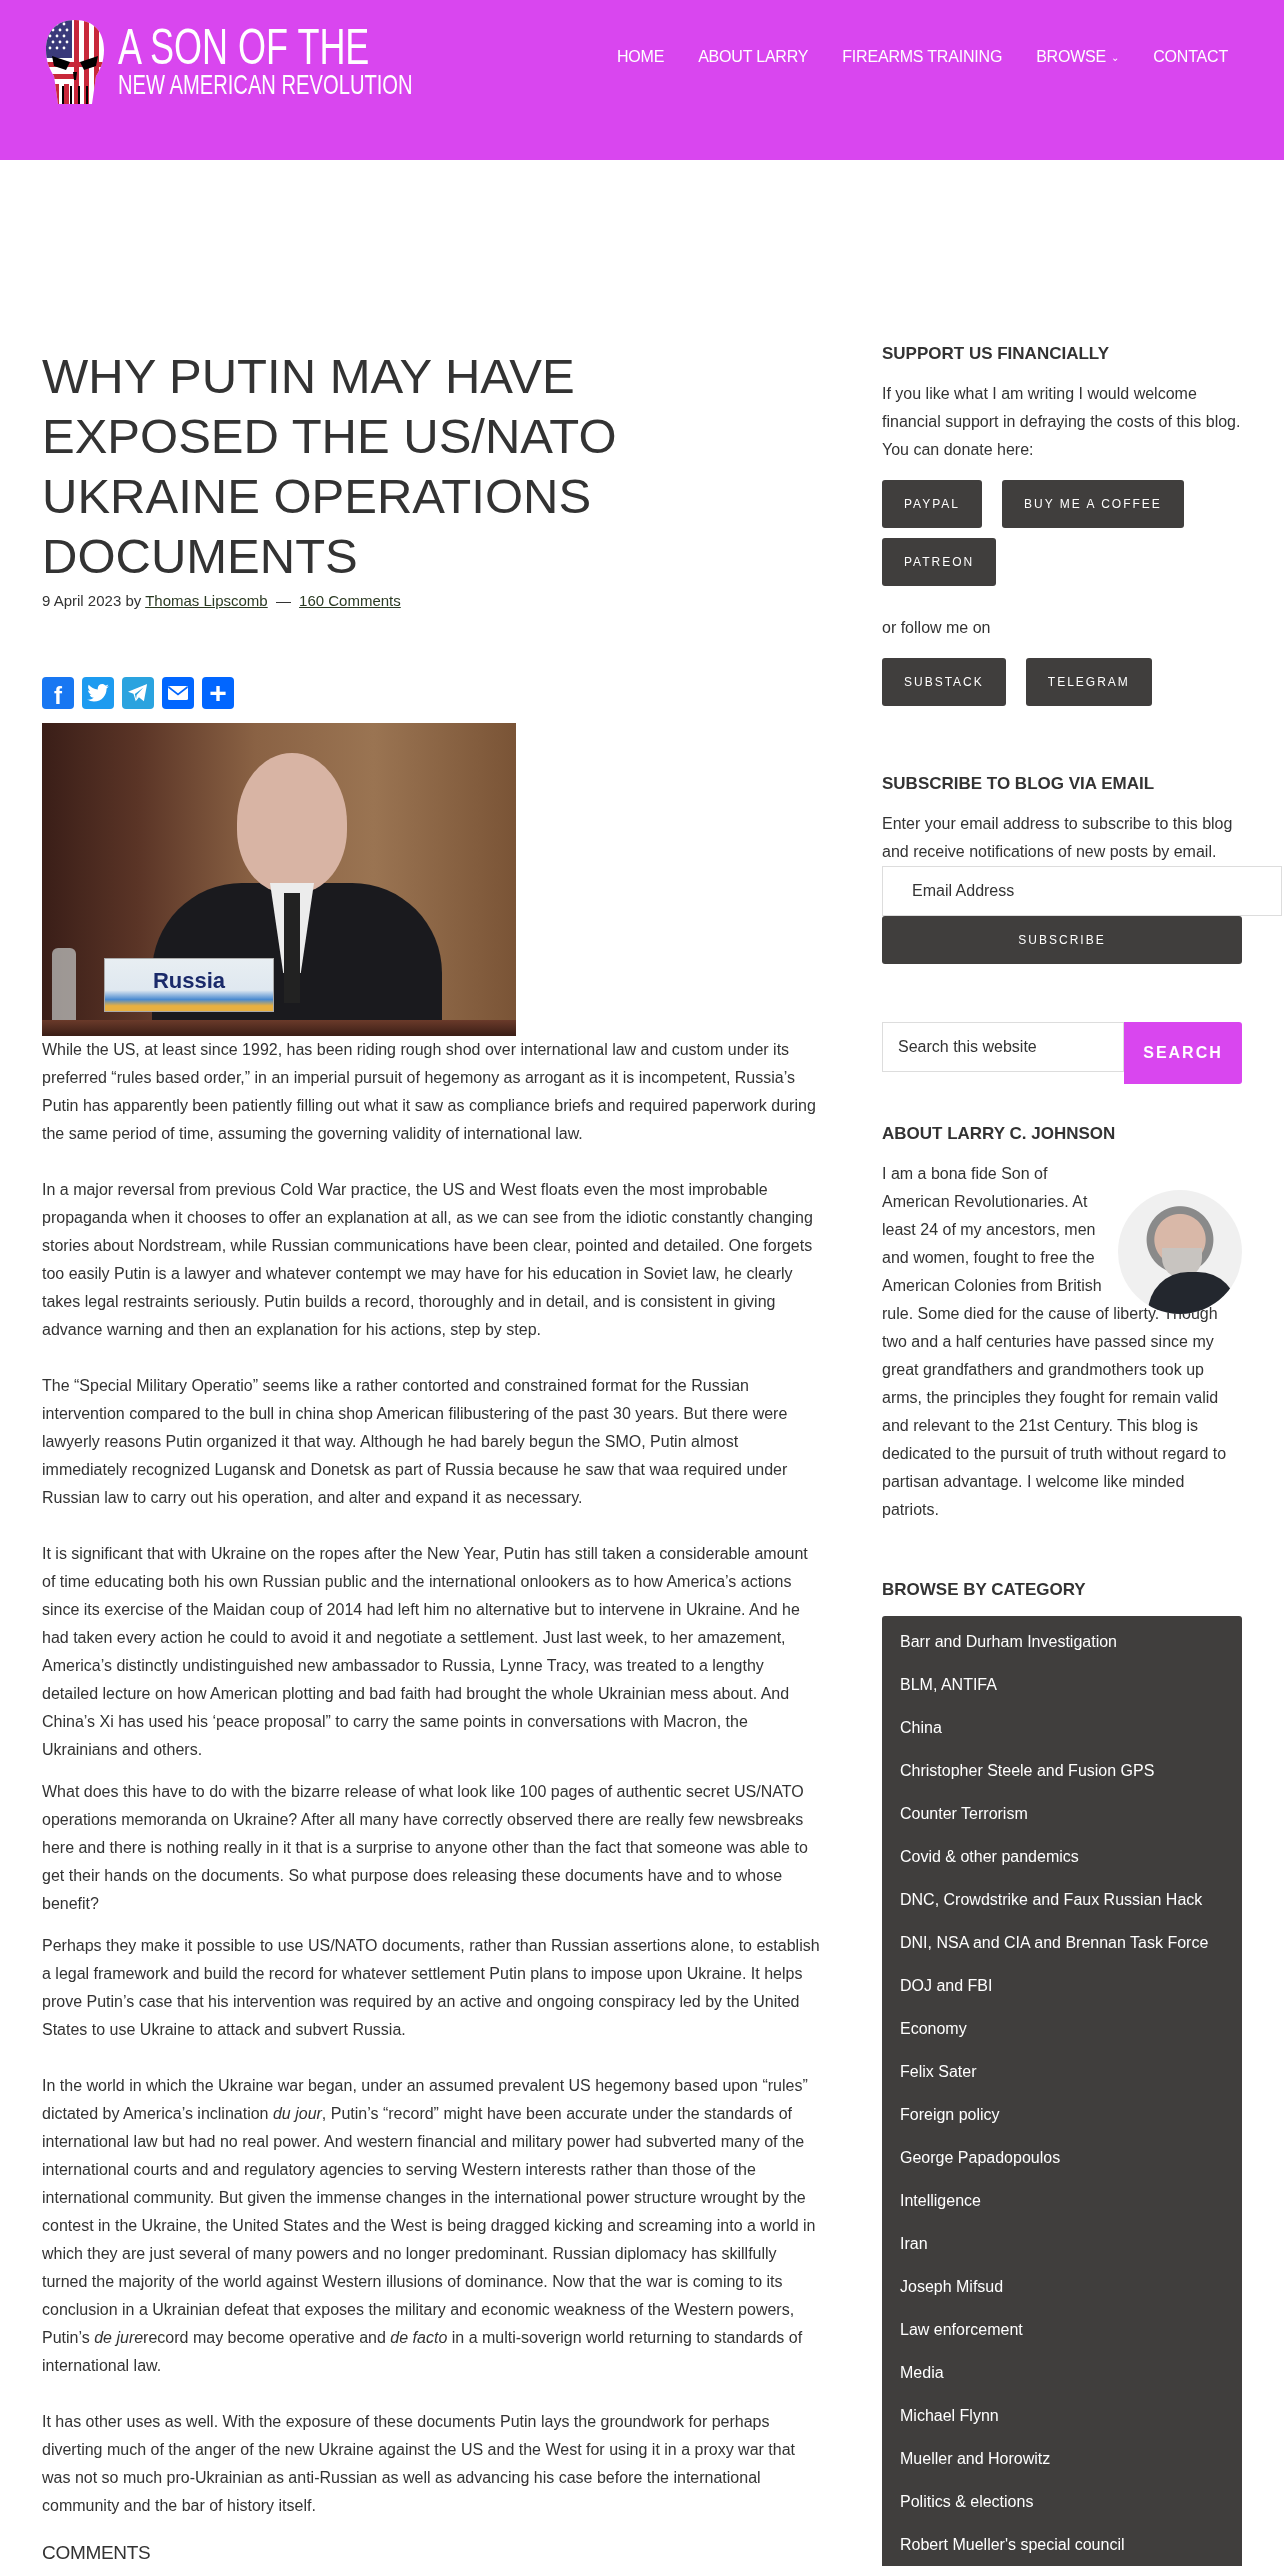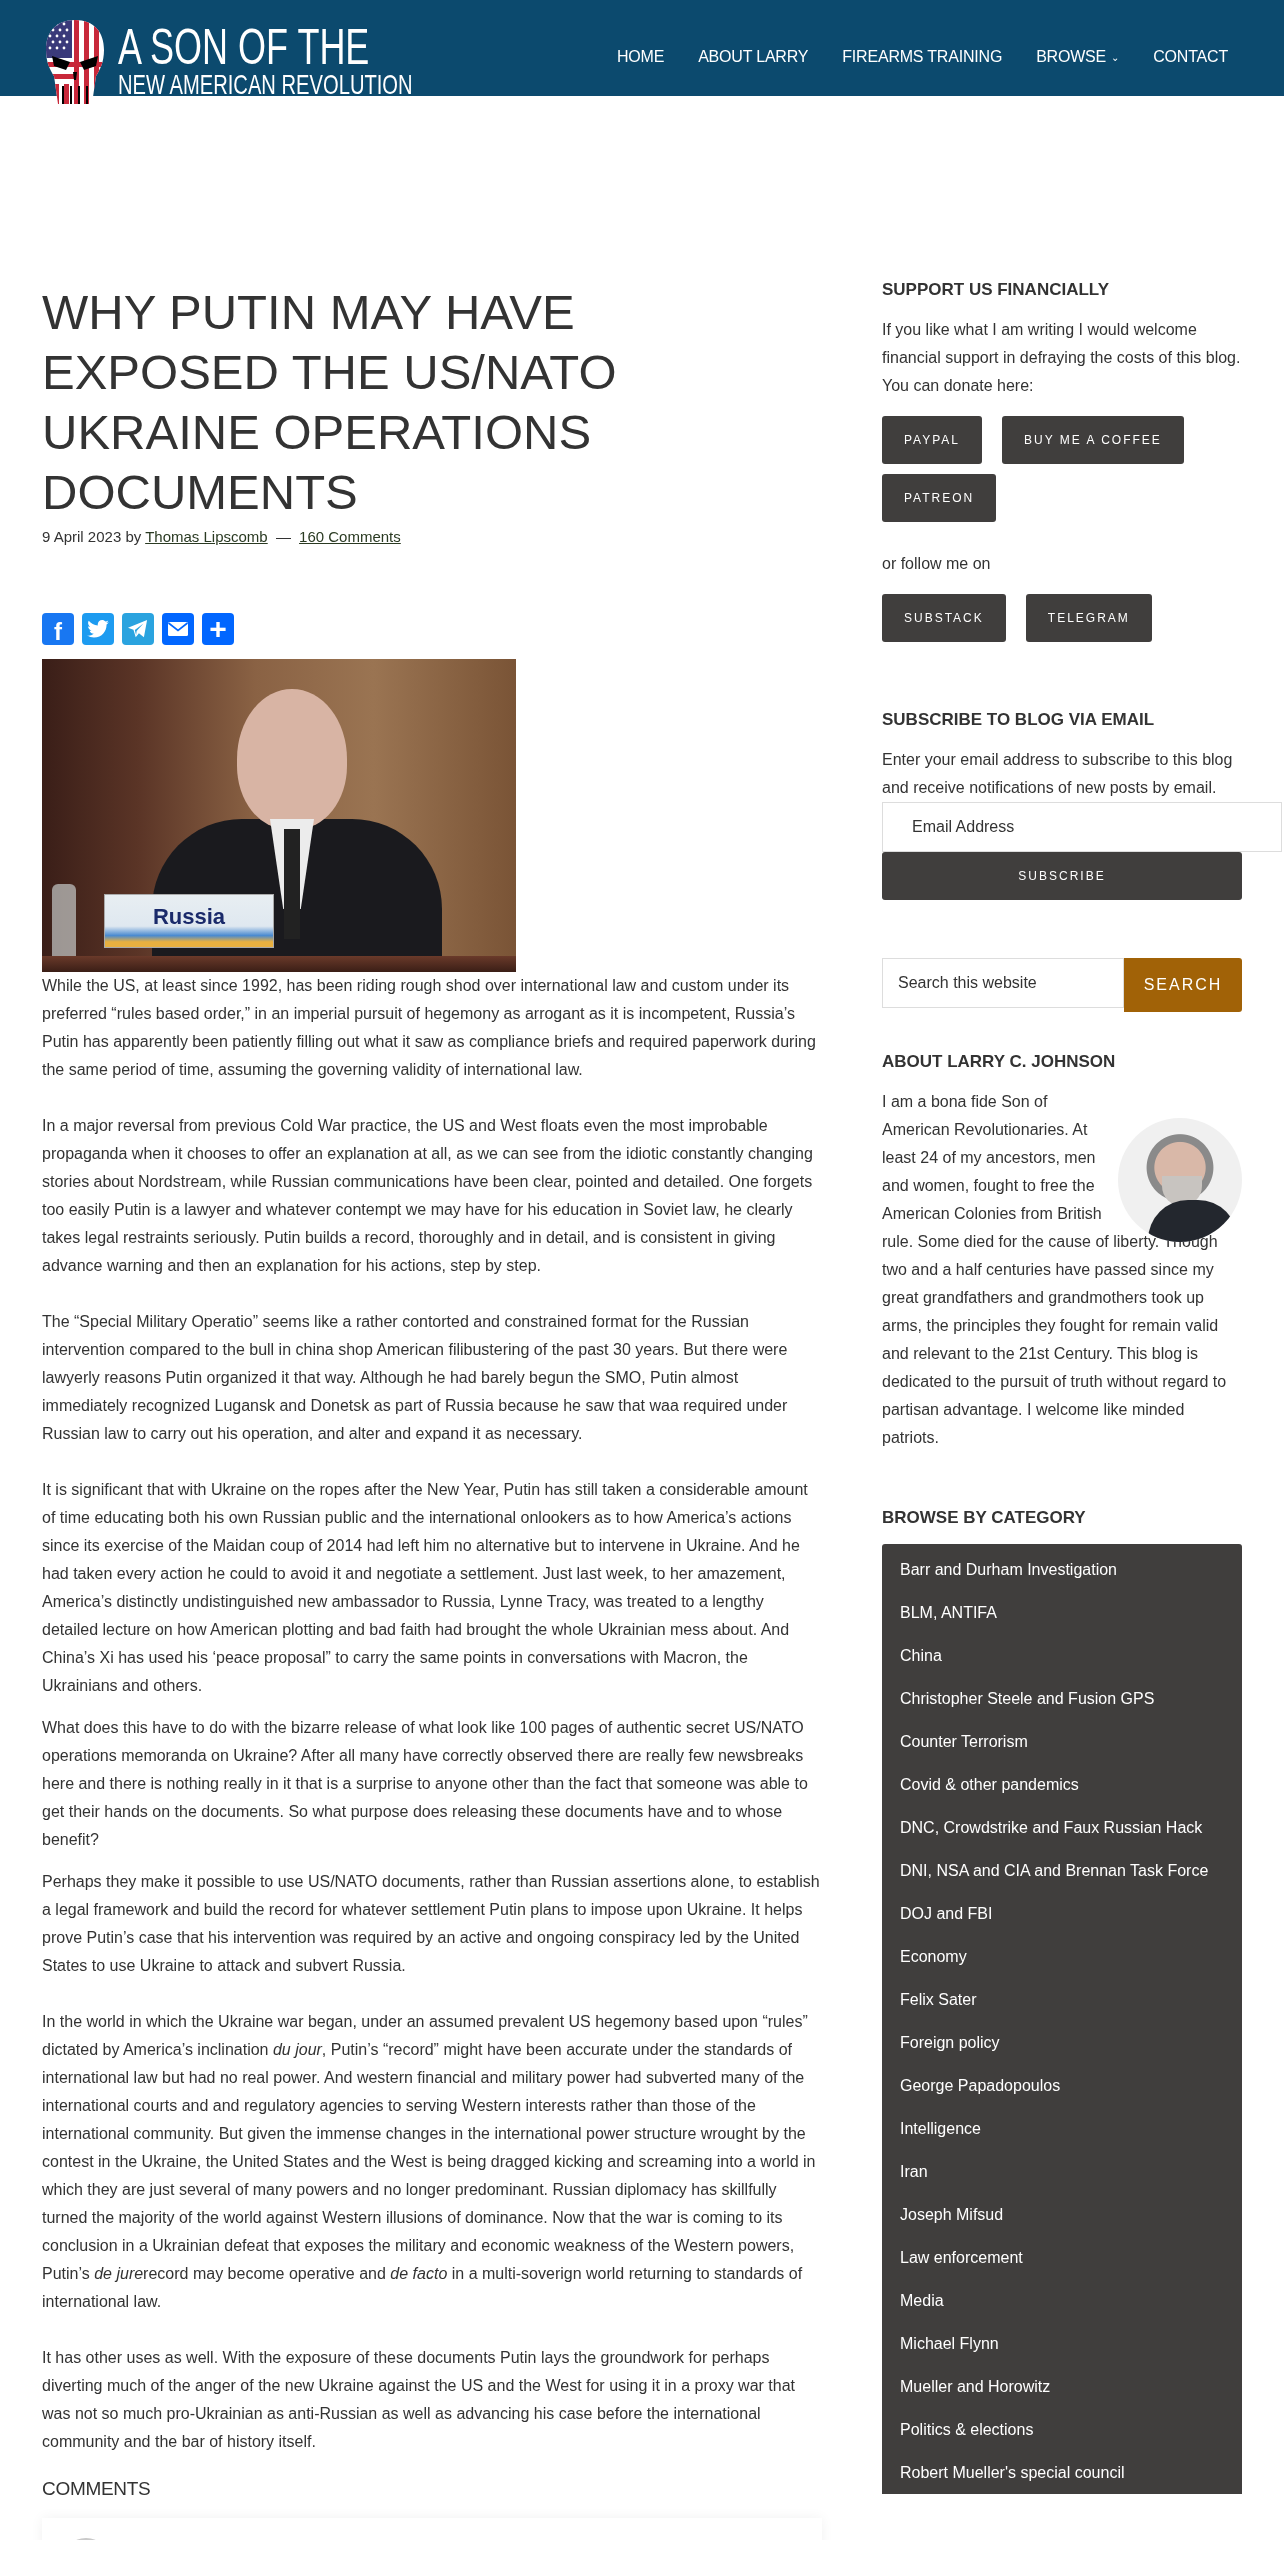--- a/index.html
+++ b/index.html
@@ -1,21 +1,21 @@
 <!DOCTYPE html>
 <html><head>
 <meta charset="utf-8">
 <style>
   * { box-sizing: border-box; margin: 0; padding: 0; }
   html, body { width: 1284px; background: #fff; }
   body { font-family: "Liberation Sans", sans-serif; color: #333; }
   a { color: inherit; }
 
   
-  .site-header { height: 96px; background: #0c4a6e; position: relative; }
+  .site-header { height: 160px; background: #d946ef; position: relative; }
   .logo { position: absolute; left: 44px; top: 18px; display: flex; align-items: center; }
   .skull { width: 62px; height: 88px; position: relative; }
   .logo-text { margin-left: 12px; color: #fff; font-family: "Liberation Sans", sans-serif; transform: scaleX(0.72); transform-origin: left center; }
   .logo-line1 { font-size: 50px; line-height: 46px; letter-spacing: 0px; }
   .logo-line2 { font-size: 28px; line-height: 30px; }
   .nav { position: absolute; right: 56px; top: 48px; display: flex; }
   .nav-item { color: #fff; font-size: 16px; text-decoration: none; margin-left: 34px; display: flex; align-items: center; letter-spacing: -0.2px; justify-content: flex-end; }
   .nav-item .chev { font-size: 10px; margin-left: 5px; }
 
   
@@ -52,21 +52,21 @@
   
   .widget { margin-bottom: 0; }
   .widget-title { font-size: 17px; font-weight: bold; text-transform: uppercase; color: #333; letter-spacing: 0; }
   .widget-text { font-size: 16px; line-height: 28px; color: #333; margin-top: 16px; }
   .btn-row { display: flex; flex-wrap: wrap; gap: 10px 20px; margin-top: 16px; }
   .dark-btn { background: #403e3d; color: #fff; border-radius: 3px; height: 48px; padding: 0 22px; display: flex; align-items: center; justify-content: center; font-size: 12px; letter-spacing: 2px; text-transform: uppercase; cursor: pointer; border: none; }
   .email-input { width: 400px; height: 50px; border: 1px solid #ddd; padding: 0 29px; font-size: 16px; color: #333; display: flex; align-items: center; }
   .subscribe-btn { width: 360px; height: 48px; margin-top: 0; }
   .search-row { display: flex; width: 360px; margin-top: 58px; }
   .search-input { width: 242px; height: 50px; border: 1px solid #ddd; padding: 0 15px; font-size: 16px; display: flex; align-items: center; color: #333; }
-  .search-btn { width: 118px; height: 54px; background: #a16207; color: #fff; font-size: 16px; letter-spacing: 2px; display: flex; align-items: center; justify-content: center; border-radius: 0 3px 3px 0; cursor: pointer; }
+  .search-btn { width: 118px; height: 62px; background: #d946ef; color: #fff; font-size: 16px; letter-spacing: 2px; display: flex; align-items: center; justify-content: center; border-radius: 0 3px 3px 0; cursor: pointer; font-weight: bold; }
   .about-wrap { position: relative; margin-top: 16px; }
   .about-photo { position: absolute; right: 0; top: 30px; width: 124px; height: 124px; border-radius: 50%; background: radial-gradient(circle at 50% 40%, #d9b8a8 0 26%, #8a8a8a 27% 34%, #f0f0f0 35%), #eee; overflow: hidden; }
   .about-photo .jacket { position: absolute; left: 30px; top: 82px; width: 90px; height: 60px; background: #23272e; border-radius: 40px 40px 0 0; }
   .about-photo .beard { position: absolute; left: 44px; top: 58px; width: 40px; height: 30px; background: #c8c4c0; border-radius: 0 0 20px 20px; }
   .about-text { font-size: 16px; line-height: 28px; }
   .about-text .float-space { float: right; width: 140px; height: 140px; }
   .cat-list { margin-top: 16px; background: #403e3d; border-radius: 3px 3px 0 0; padding: 4px 0 0 0; }
   .cat-item { color: #fff; font-size: 16px; height: 43px; display: flex; align-items: center; padding-left: 18px; cursor: pointer; }
 </style>
 </head>

